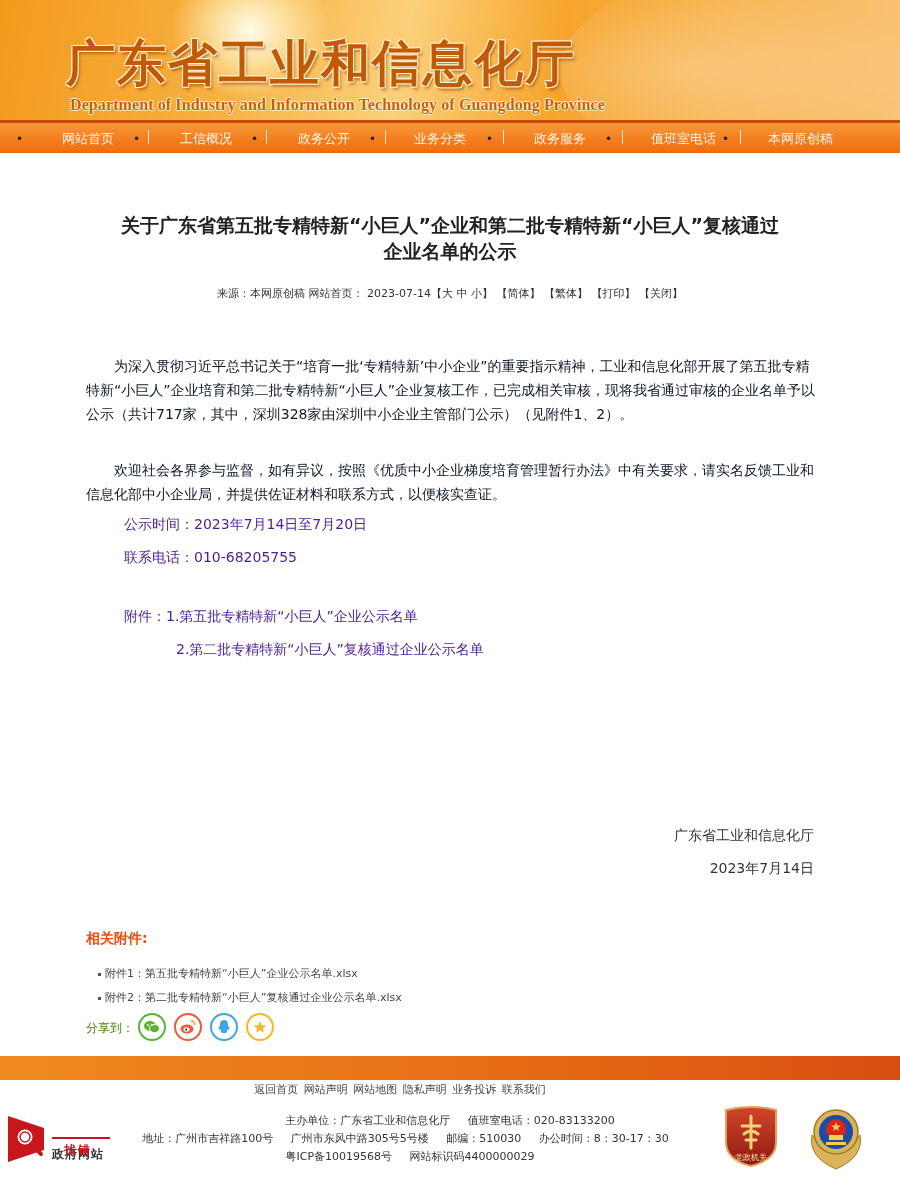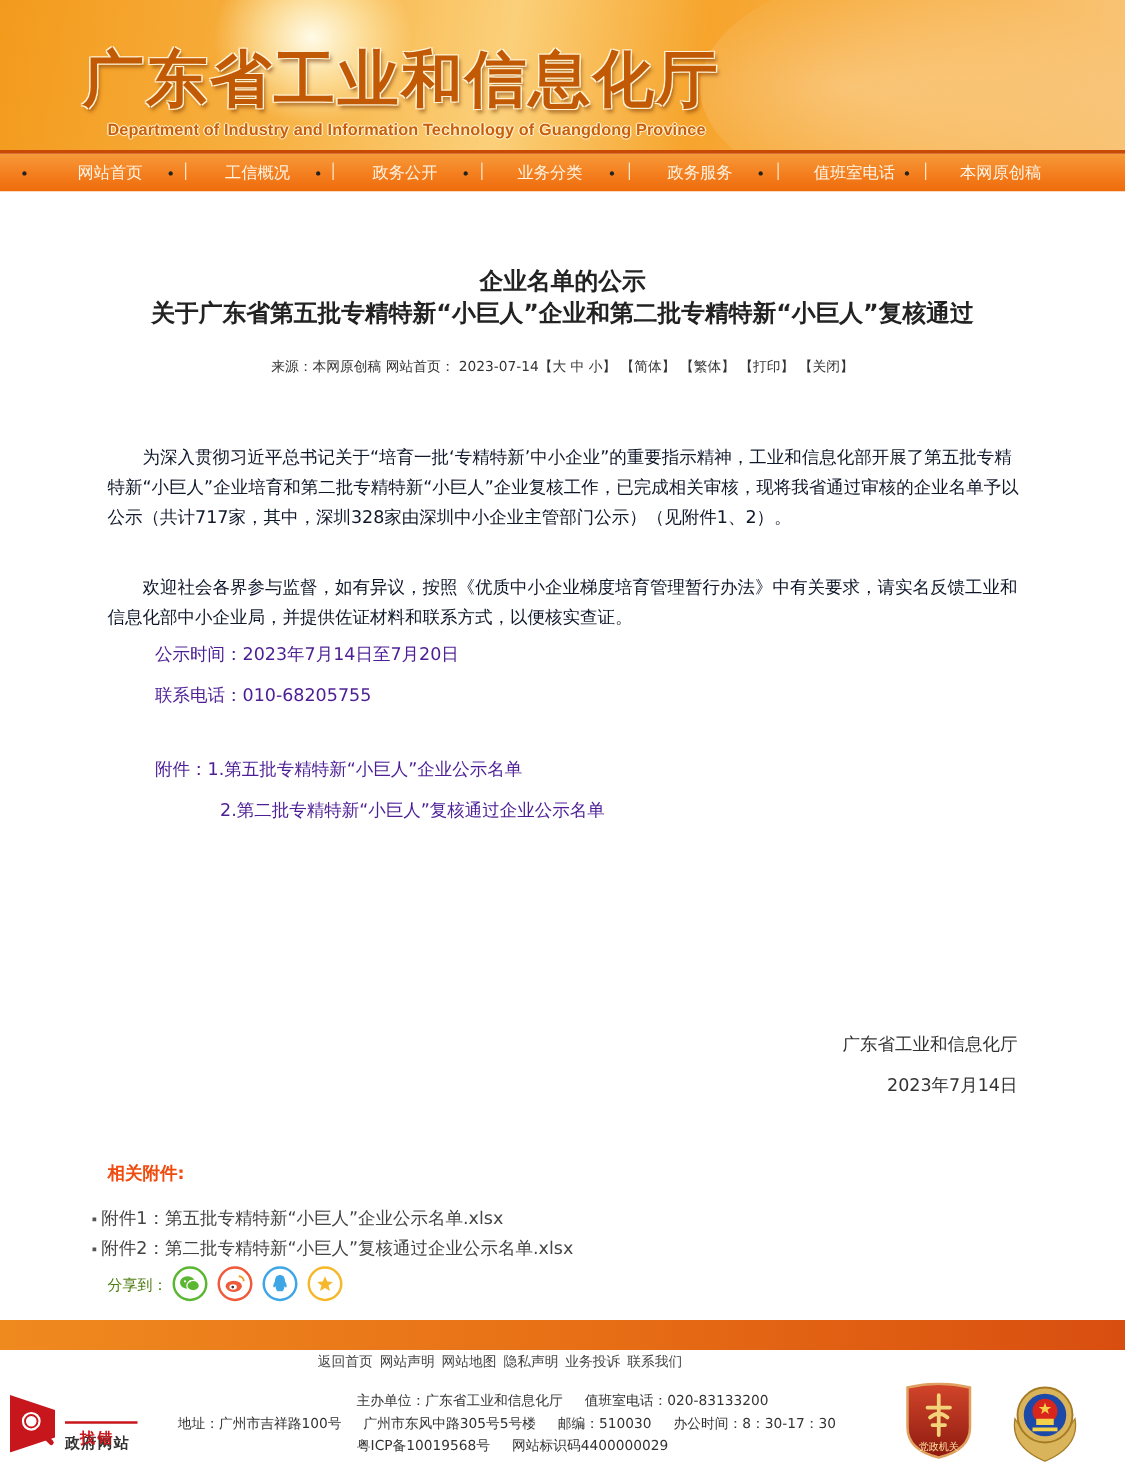--- a/index.html
+++ b/index.html
@@ -23,24 +23,23 @@
   }
   .banner-title {
     position: absolute; left: 66px; top: 36px;
     font-family: "DejaVu Sans", sans-serif; font-weight: bold; font-size: 49px;
     letter-spacing: 2px; color: #c25a05;
     text-shadow: 1px 1px 0 #fff3d6, -1px -1px 0 #fff3d6, 1px -1px 0 #fff3d6, -1px 1px 0 #fff3d6, 2px 3px 3px rgba(120,50,0,0.5);
     line-height: 56px;
   }
   .banner-sub {
     position: absolute; left: 70px; top: 96px;
-    font-family: Liberation Sans, sans-serif; font-size: 13px; font-weight: bold;
+    font-family: Liberation Serif, serif; font-size: 16px; font-weight: bold;
     color: #c95f0a; letter-spacing: 0.1px;
     text-shadow: 1px 0 0 #fff2d0, -1px 0 0 #fff2d0, 0 1px 0 #fff2d0, 0 -1px 0 #fff2d0;
-    margin-left: 16px;
   }
 
   
   .navbar {
     position: absolute; left: 0; top: 120px; width: 900px; height: 33px;
     background: linear-gradient(#f69a3a 0%, #f47e1e 55%, #ee6c0c 100%);
     border-top: 3px solid #c94a05;
     display: flex; align-items: center;
   }
   .nav-item {
@@ -67,21 +66,21 @@
   .p1 { top: 354px; text-indent: 28px; }
   .p2 { top: 458px; text-indent: 28px; }
   .line { position: absolute; left: 124px; font-size: 14px; color: #4c1d95; line-height: 20px; }
   .sign { position: absolute; right: 86px; font-size: 14px; color: #333; text-align: right; }
 
   
   .att-heading {
     position: absolute; left: 86px; top: 930px; font-size: 14px; font-weight: bold; color: #f04a0c;
   }
   .att-item {
-    position: absolute; left: 74px; font-size: 14px; color: #444; cursor: pointer;
+    position: absolute; left: 98px; font-size: 11px; color: #444; cursor: pointer;
   }
   .att-item .bullet { display: inline-block; width: 3px; height: 3px; background: #555; vertical-align: middle; margin-right: 4px; }
   .share-label { position: absolute; left: 86px; top: 1020px; font-size: 12px; color: #4d7c0f; }
   .share-btn {
     position: absolute; top: 1013px; width: 28px; height: 28px; border-radius: 50%;
     border: 2px solid; display: flex; align-items: center; justify-content: center; cursor: pointer; background: #fff;
   }
 
   
   .footer-bar {
@@ -134,22 +133,22 @@
   <span class="nav-sep" style="left:622px"></span>
 
   <a class="nav-item" style="left:651px">值班室电话</a>
   <span class="nav-dot" style="left:722px">•</span>
   <span class="nav-sep" style="left:740px"></span>
 
   <a class="nav-item" style="left:768px">本网原创稿</a>
 </div>
 
 <div class="article-title">
+  <div>关于广东省第五批专精特新“小巨人”企业和第二批专精特新“小巨人”复核通过</div>
   <div>企业名单的公示</div>
-  <div>关于广东省第五批专精特新“小巨人”企业和第二批专精特新“小巨人”复核通过</div>
 </div>
 
 <div class="meta">
   <span>来源：</span><span>本网原创稿</span>
   <span>网站首页：</span>
   <span>2023-07-14</span><span>【</span><a>大</a>
   <a>中</a>
   <a>小</a><span>】</span>
   <a>【简体】</a>
   <a>【繁体】</a>

